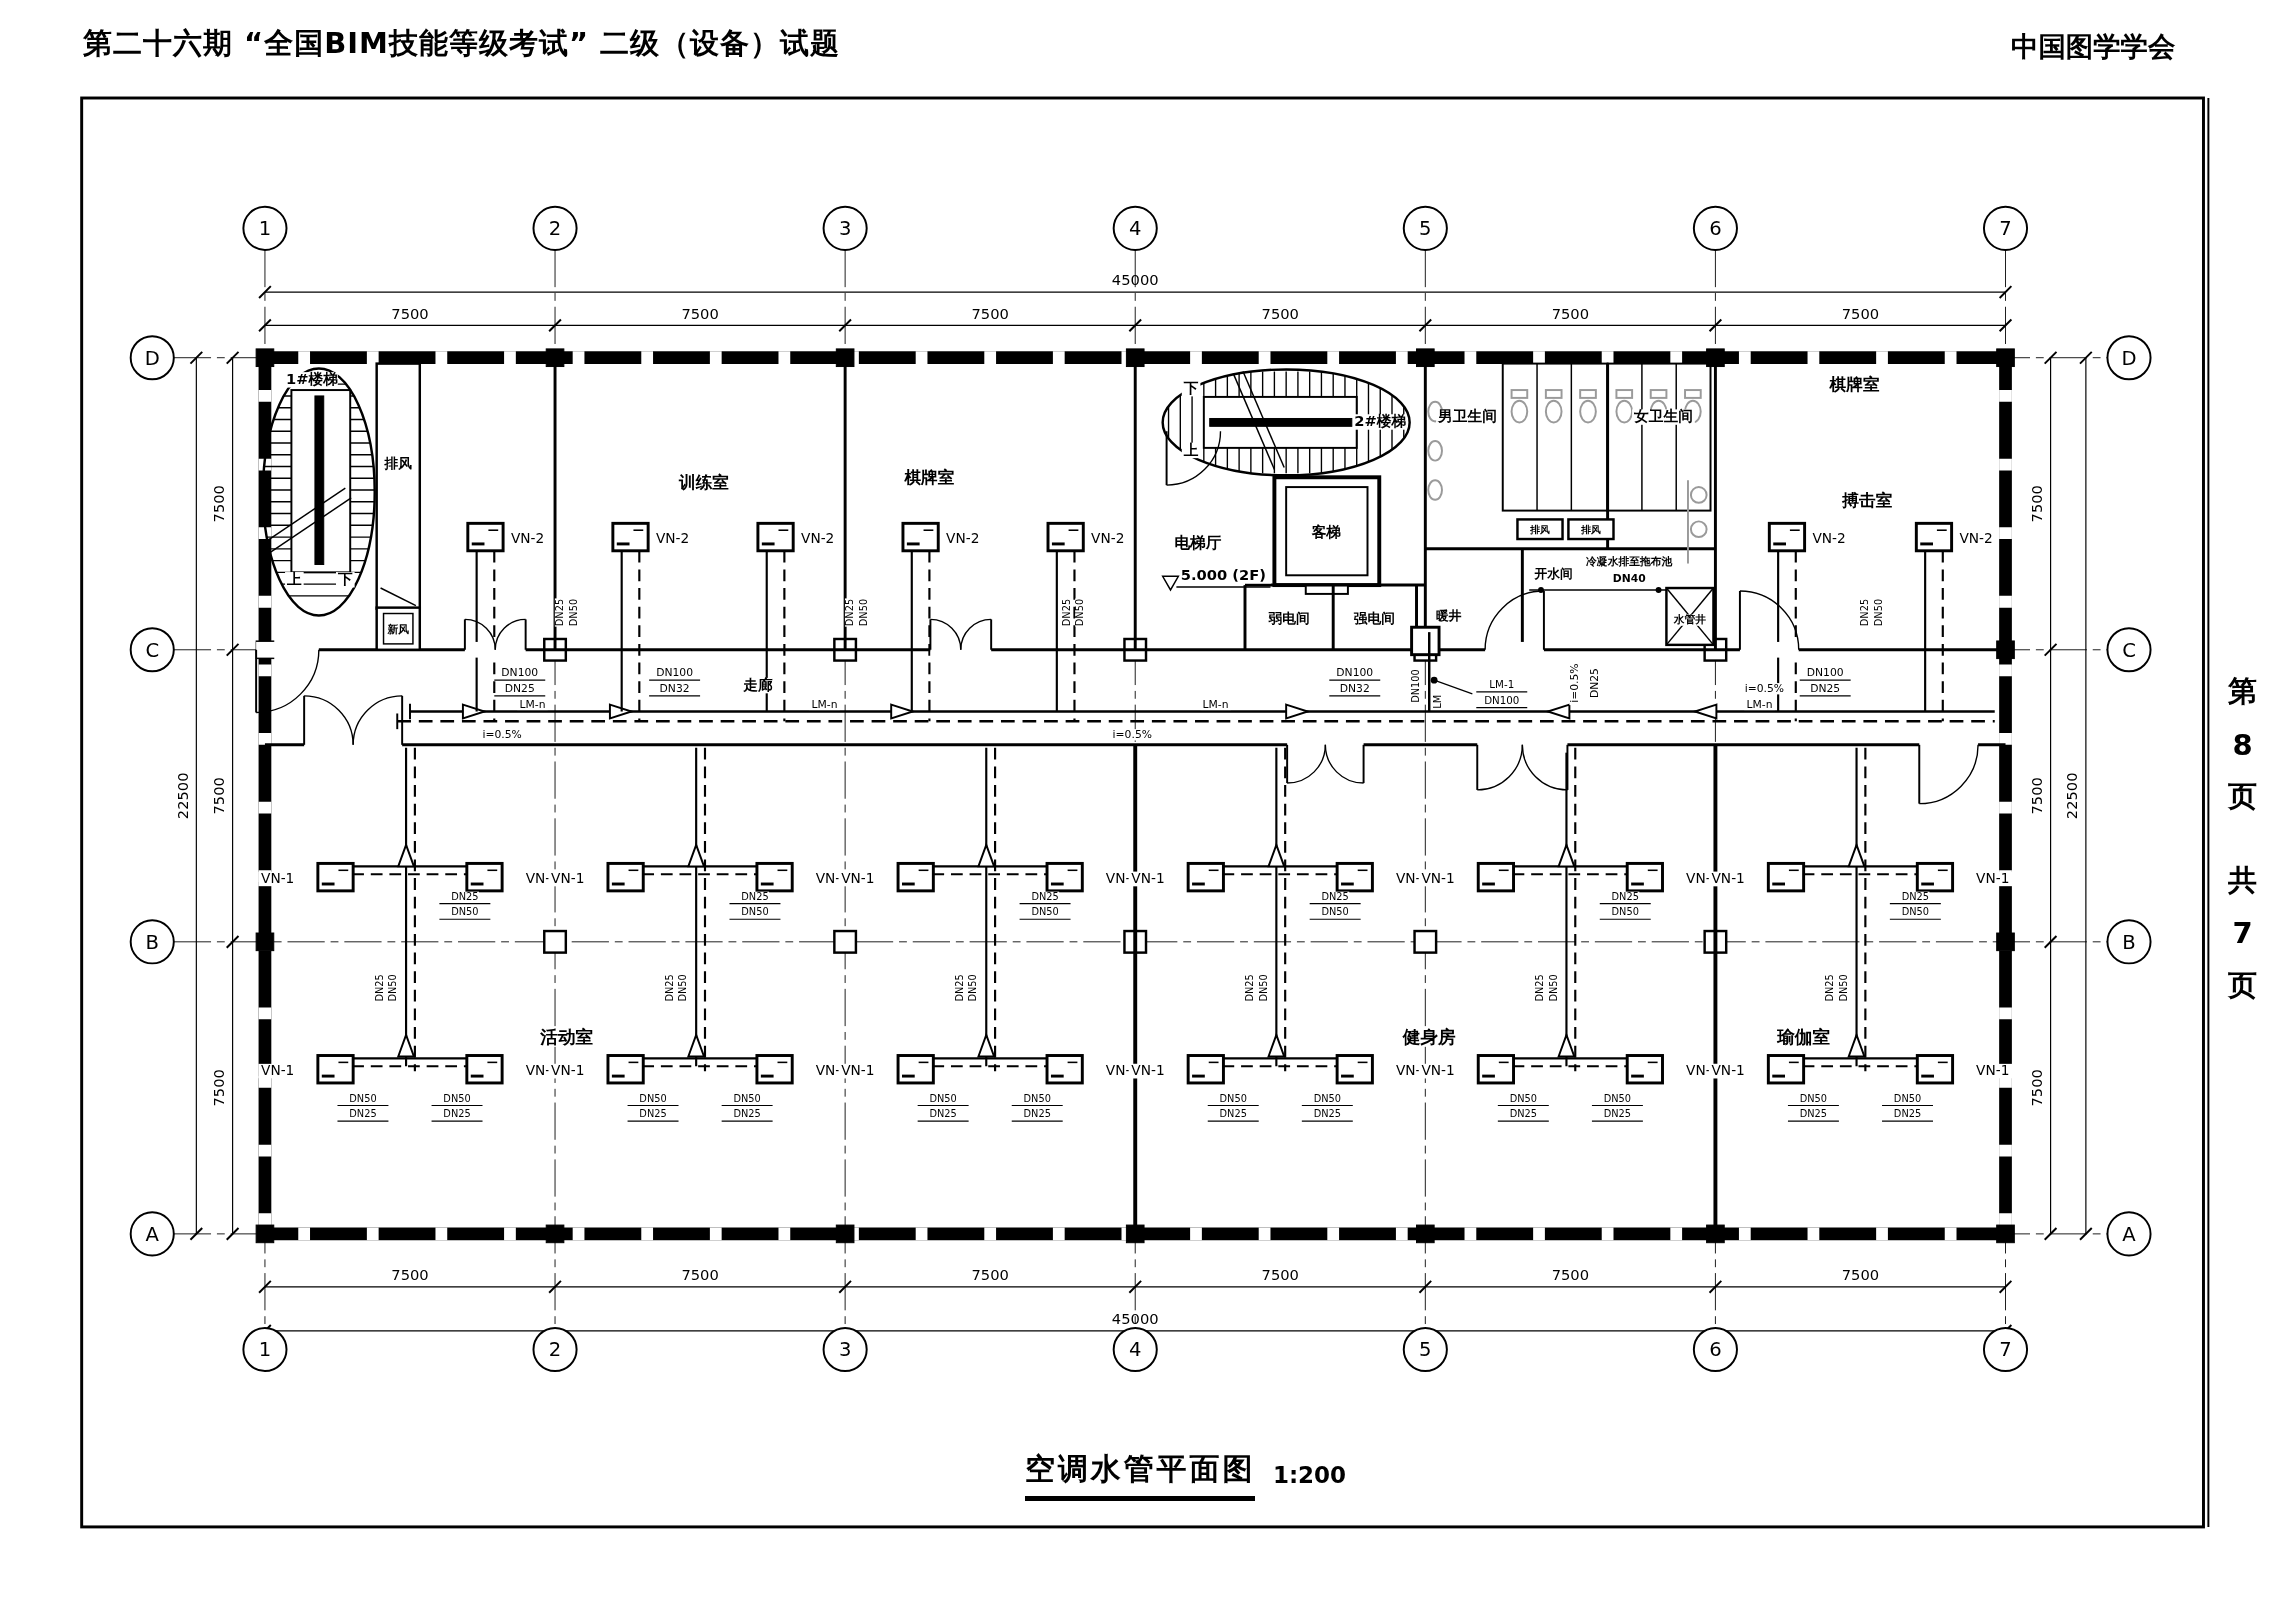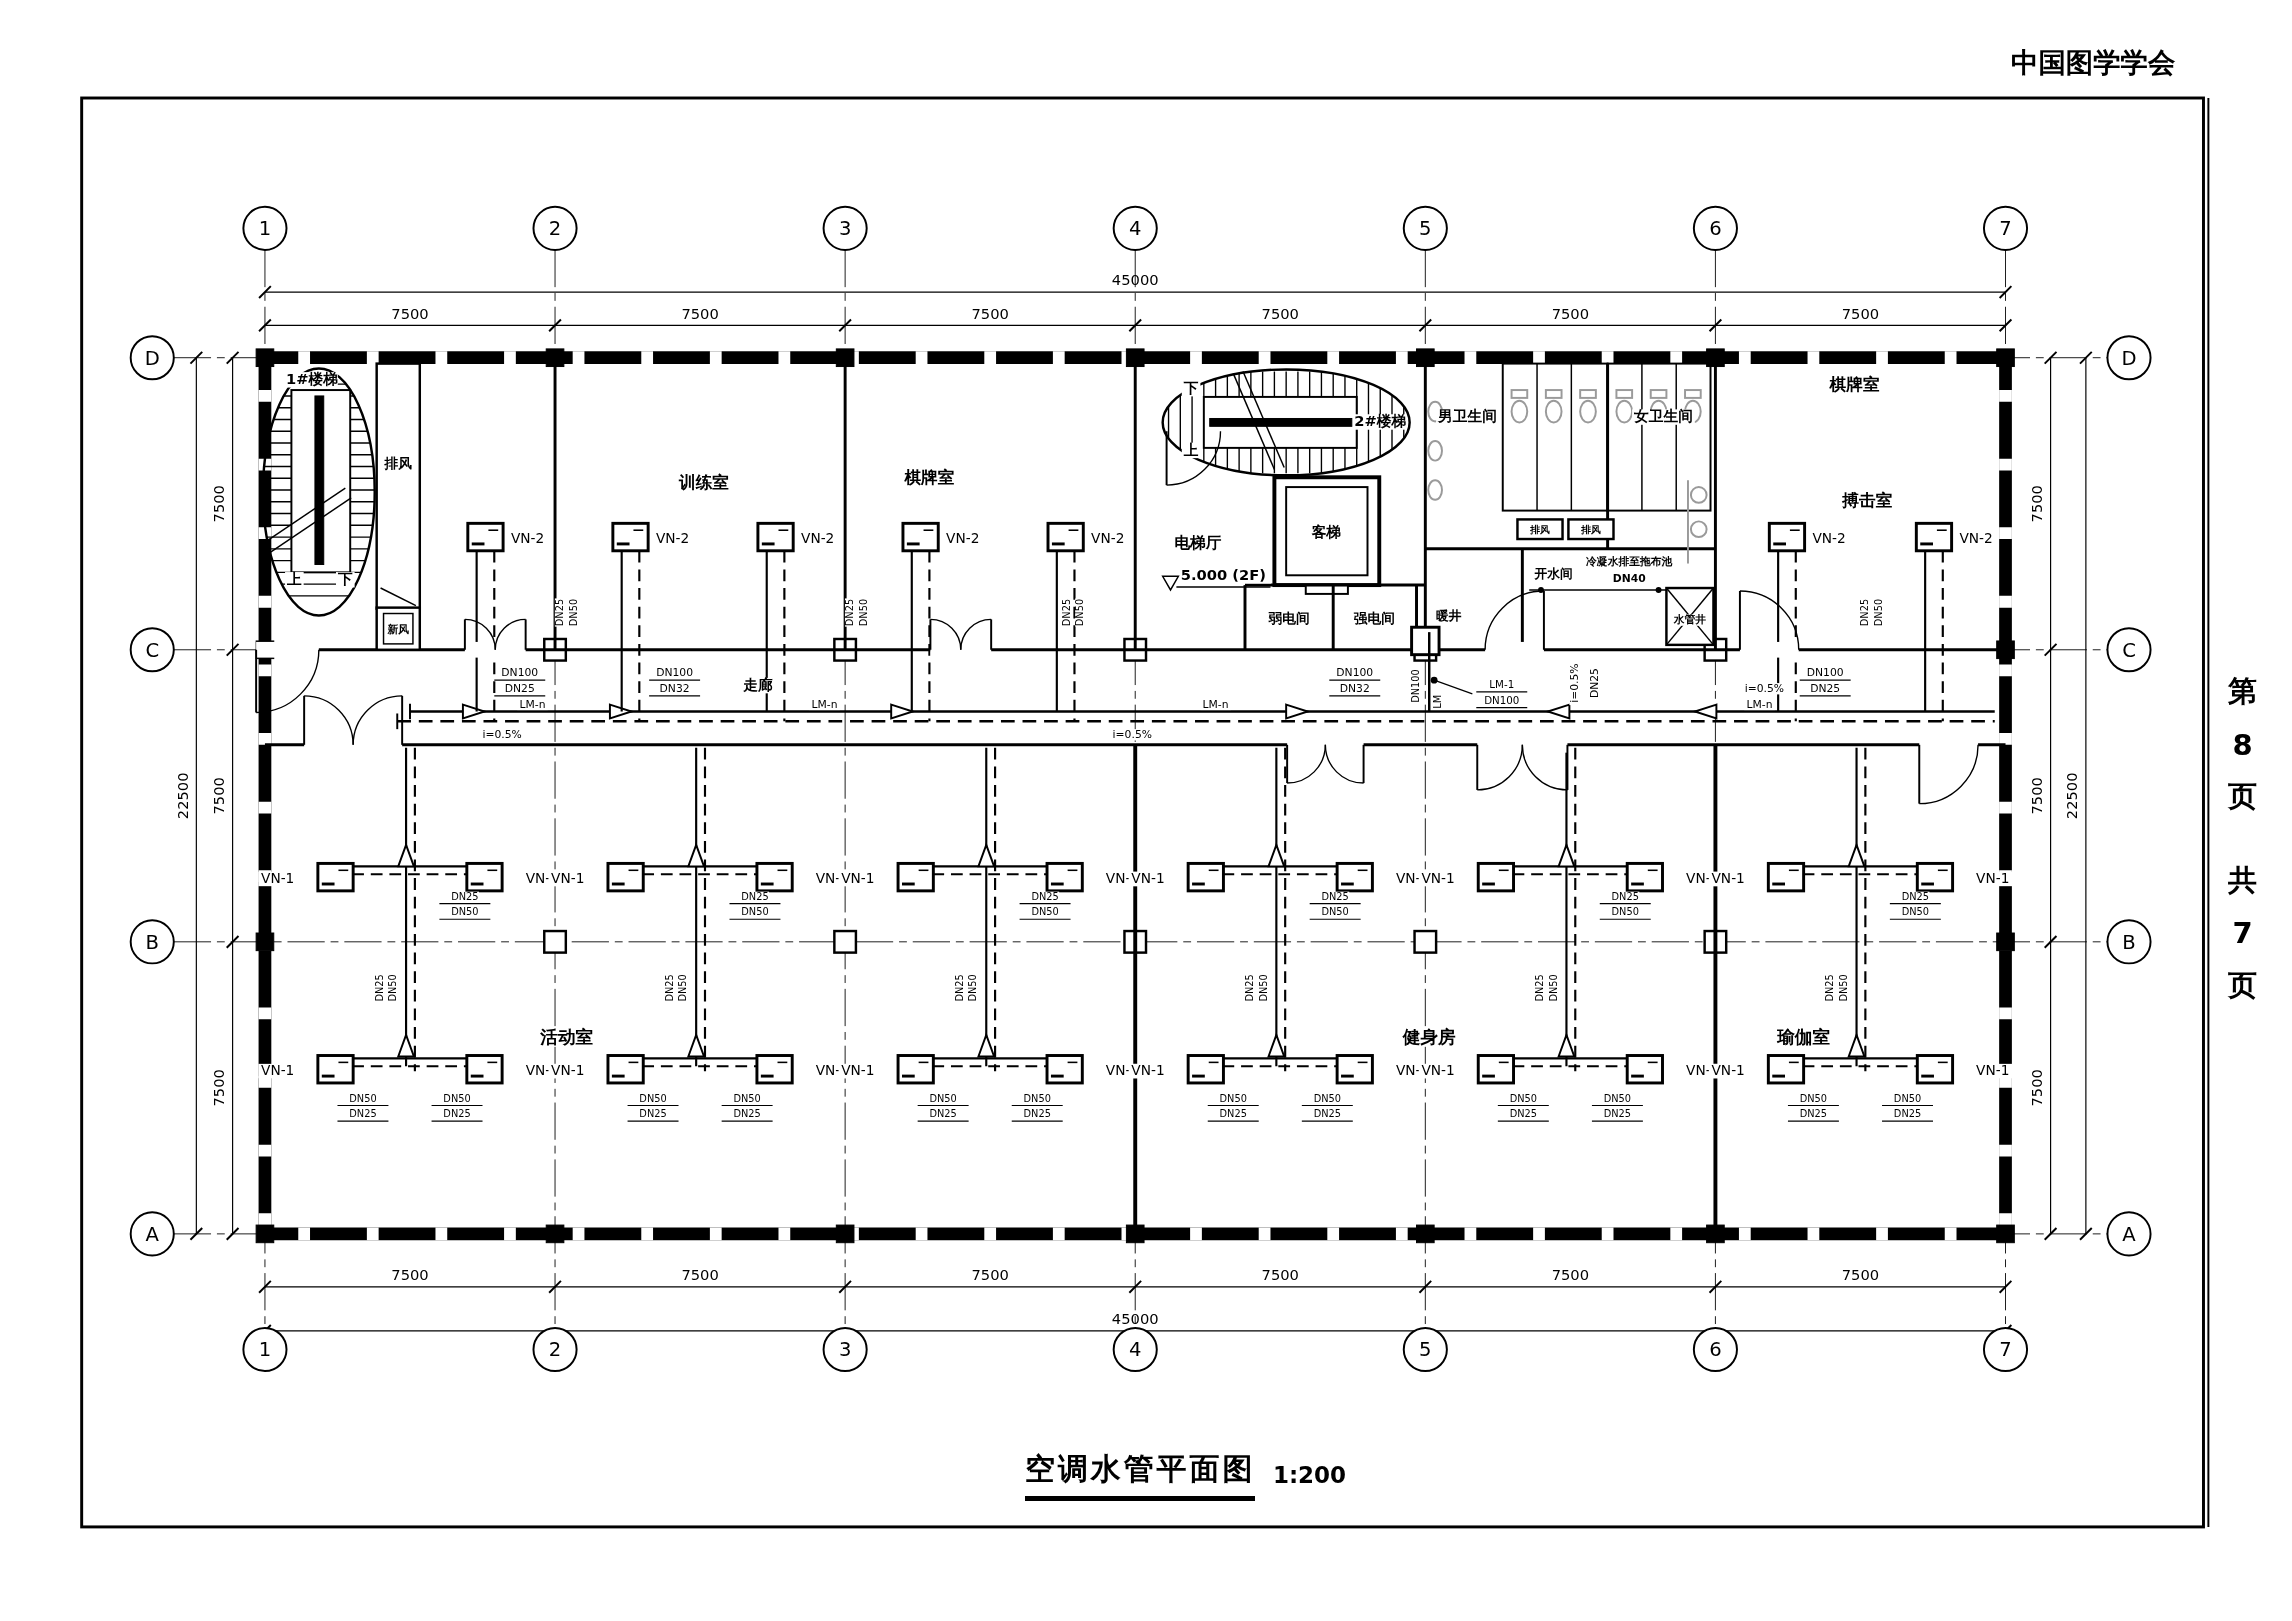--- a/index.html
+++ b/index.html
@@ -1,32 +1,33 @@
 <!DOCTYPE html>
 <html><head>
 <meta charset="utf-8">
 <style>
   html,body{margin:0;padding:0;background:#fff;}
   .page{position:relative;width:2293px;height:1621px;background:#fff;overflow:hidden;
         font-family:"DejaVu Sans",sans-serif;color:#000;}
   .sheet-title{position:absolute;left:83px;top:23.5px;font-size:29px;font-weight:bold;letter-spacing:1px;}
-  .org-title{position:absolute;left:2011px;top:45px;font-size:27.4px;font-weight:bold;}
+  .org-title{position:absolute;left:2011px;top:29px;font-size:27.4px;font-weight:bold;}
   .page-col{position:absolute;left:2211px;top:672px;width:63px;display:flex;flex-direction:column;
             align-items:center;gap:15.7px;font-size:29px;font-weight:bold;}
   .page-col .gap{height:11.8px;}
   .caption{position:absolute;left:1025px;top:1449px;display:flex;align-items:center;gap:17.6px;}
   .caption .cap-main{font-size:30px;font-weight:bold;letter-spacing:2.9px;border-bottom:5.9px solid #000;padding-bottom:5.9px;}
   .caption .cap-scale{font-size:23px;font-weight:bold;}
   svg text{font-family:"DejaVu Sans",sans-serif;}
 </style>
 </head>
 <body>
 
 <div class="page">
 
+  <div class="sheet-title">第二十六期 “全国BIM技能等级考试” 二级（设备）试题</div>
   <div class="org-title">中国图学学会</div>
 
   <div class="page-col" id="page-col">
       <div>第</div>
       <div>8</div>
       <div>页</div>
       <div class="gap"></div>
       <div>共</div>
       <div>7</div>
       <div>页</div>

